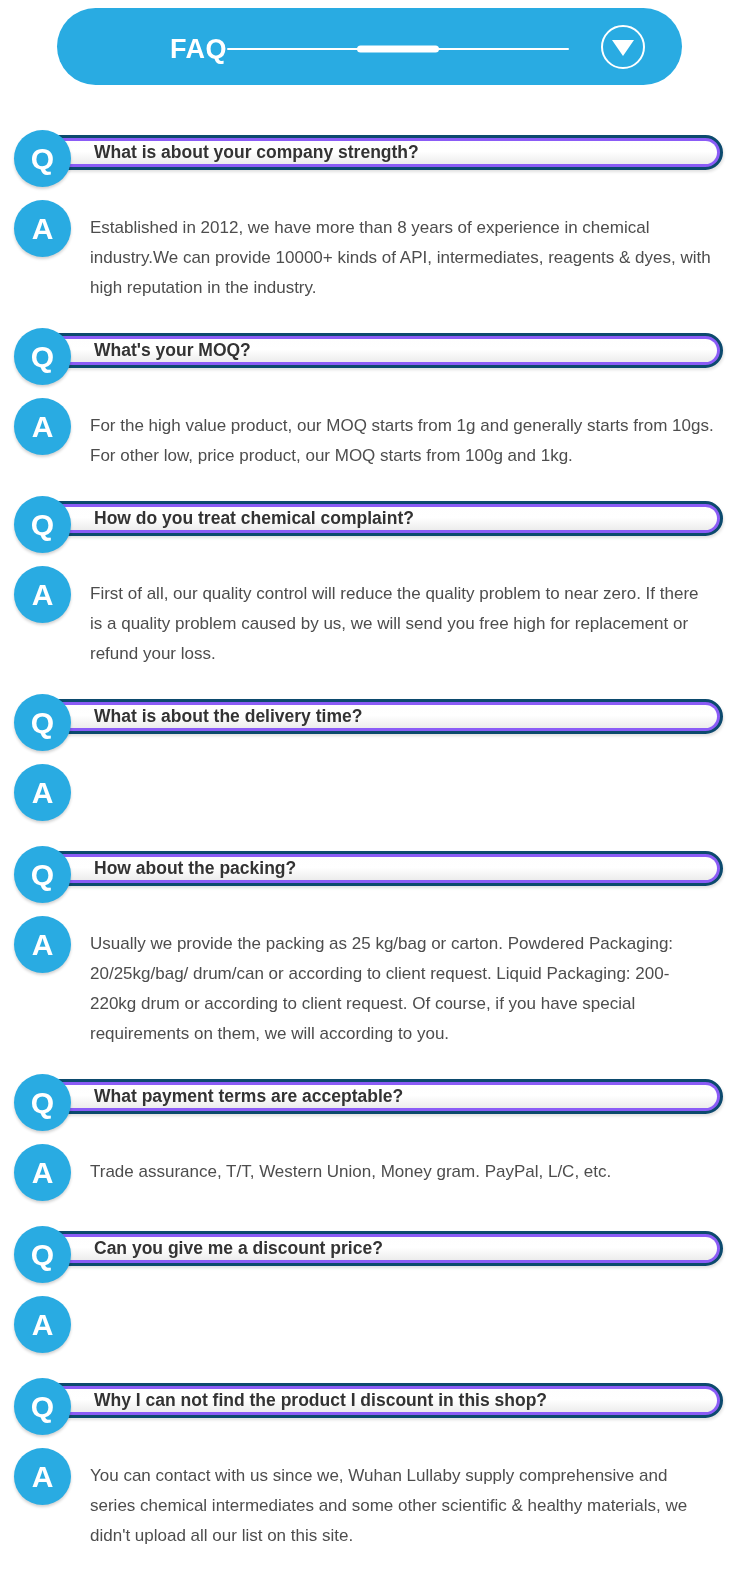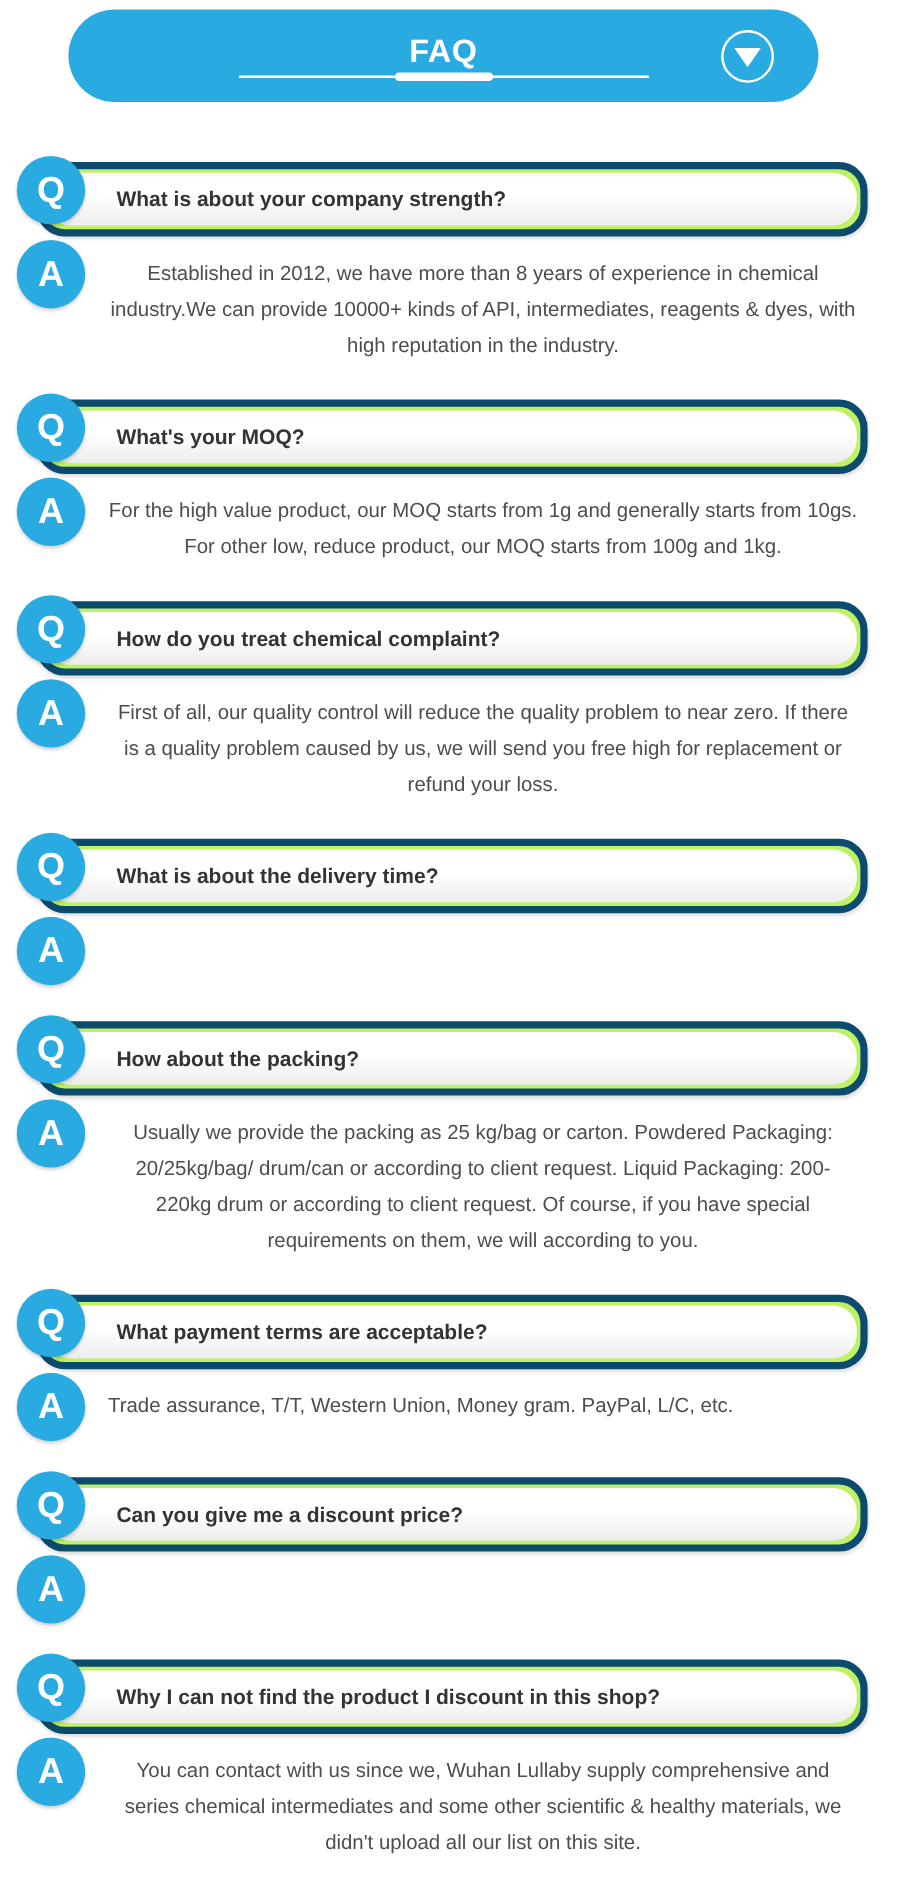--- a/index.html
+++ b/index.html
@@ -18,21 +18,21 @@
     width: 625px;
     height: 77px;
     background: #29ABE2;
     border-radius: 40px;
     color: #ffffff;
   }
   .header-text-wrap {
     position: absolute;
     inset: 0;
     display: flex;
-    flex-direction: column;
+    flex-direction: row;
     align-items: center;
     justify-content: center;
     padding-top: 4px;
   }
   .faq-title {
     font-size: 27px;
     font-weight: bold;
     line-height: 30px;
     letter-spacing: 0.5px;
   }
@@ -108,25 +108,25 @@
     flex: 0 0 57px;
   }
   .question-row .badge-circle {
     position: absolute;
     left: 0;
     top: -5px;
     z-index: 2;
   }
   .question-bar {
     margin-left: 16px;
-    height: 62px;
-    border: 6px solid #0c4a6e;
+    height: 35px;
+    border: 3px solid #0c4a6e;
     border-radius: 24px;
     padding: 3px;
-    background: #bef264;
+    background: #8b5cf6;
     box-shadow: 1px 2px 3px rgba(0,0,0,0.12);
     cursor: pointer;
   }
   .question-bar-inner {
     height: 100%;
     border-radius: 20px;
     background: linear-gradient(180deg, #fefefe 0%, #ffffff 45%, #ececec 100%);
     display: flex;
     align-items: center;
     padding-left: 58px;
@@ -141,21 +141,20 @@
     display: flex;
     align-items: flex-start;
   }
   .answer-text {
     margin-left: 19px;
     padding-top: 13px;
     max-width: 625px;
     font-size: 17px;
     line-height: 30px;
     color: #4d4d4d;
-    text-align: center;
   }
 </style>
 </head>
 <body>
 
 <div class="page">
 
   <div class="faq-header">
     <div class="header-text-wrap">
       <div class="faq-title">FAQ</div>
@@ -186,21 +185,21 @@
     <div class="question-row">
       <div class="badge-circle">Q</div>
       <div class="question-bar">
         <div class="question-bar-inner">
           <span class="question-text">What's your MOQ?</span>
         </div>
       </div>
     </div>
     <div class="answer-row">
       <div class="badge-circle">A</div>
-      <p class="answer-text">For the high value product, our MOQ starts from 1g and generally starts from 10gs. For other low, reduce product, our MOQ starts from 100g and 1kg.</p>
+      <p class="answer-text">For the high value product, our MOQ starts from 1g and generally starts from 10gs. For other low, price product, our MOQ starts from 100g and 1kg.</p>
     </div>
   </div>
 
   <div class="faq-item">
     <div class="question-row">
       <div class="badge-circle">Q</div>
       <div class="question-bar">
         <div class="question-bar-inner">
           <span class="question-text">How do you treat chemical complaint?</span>
         </div>

